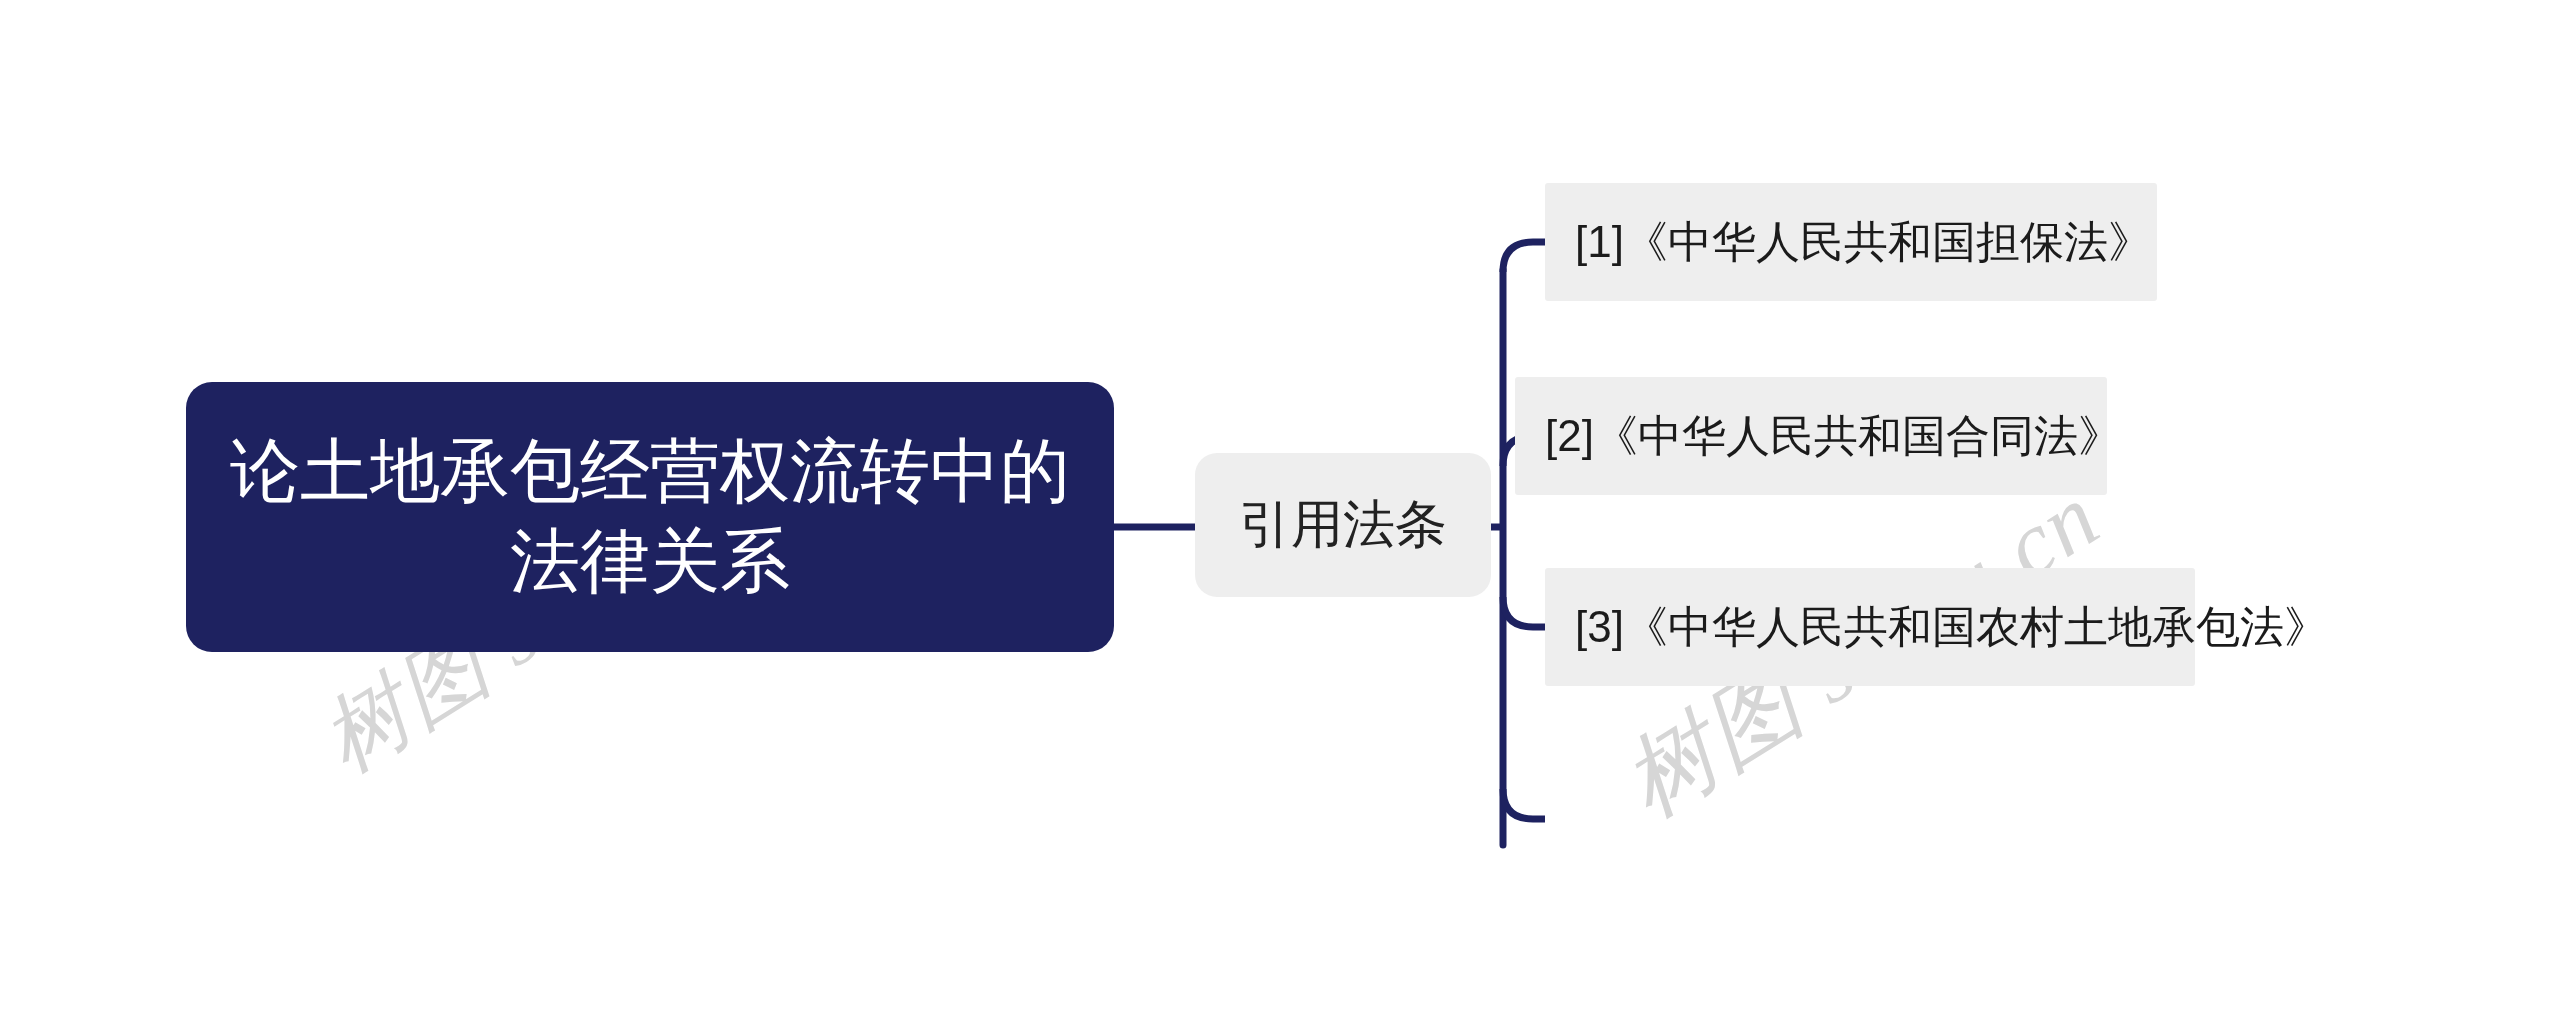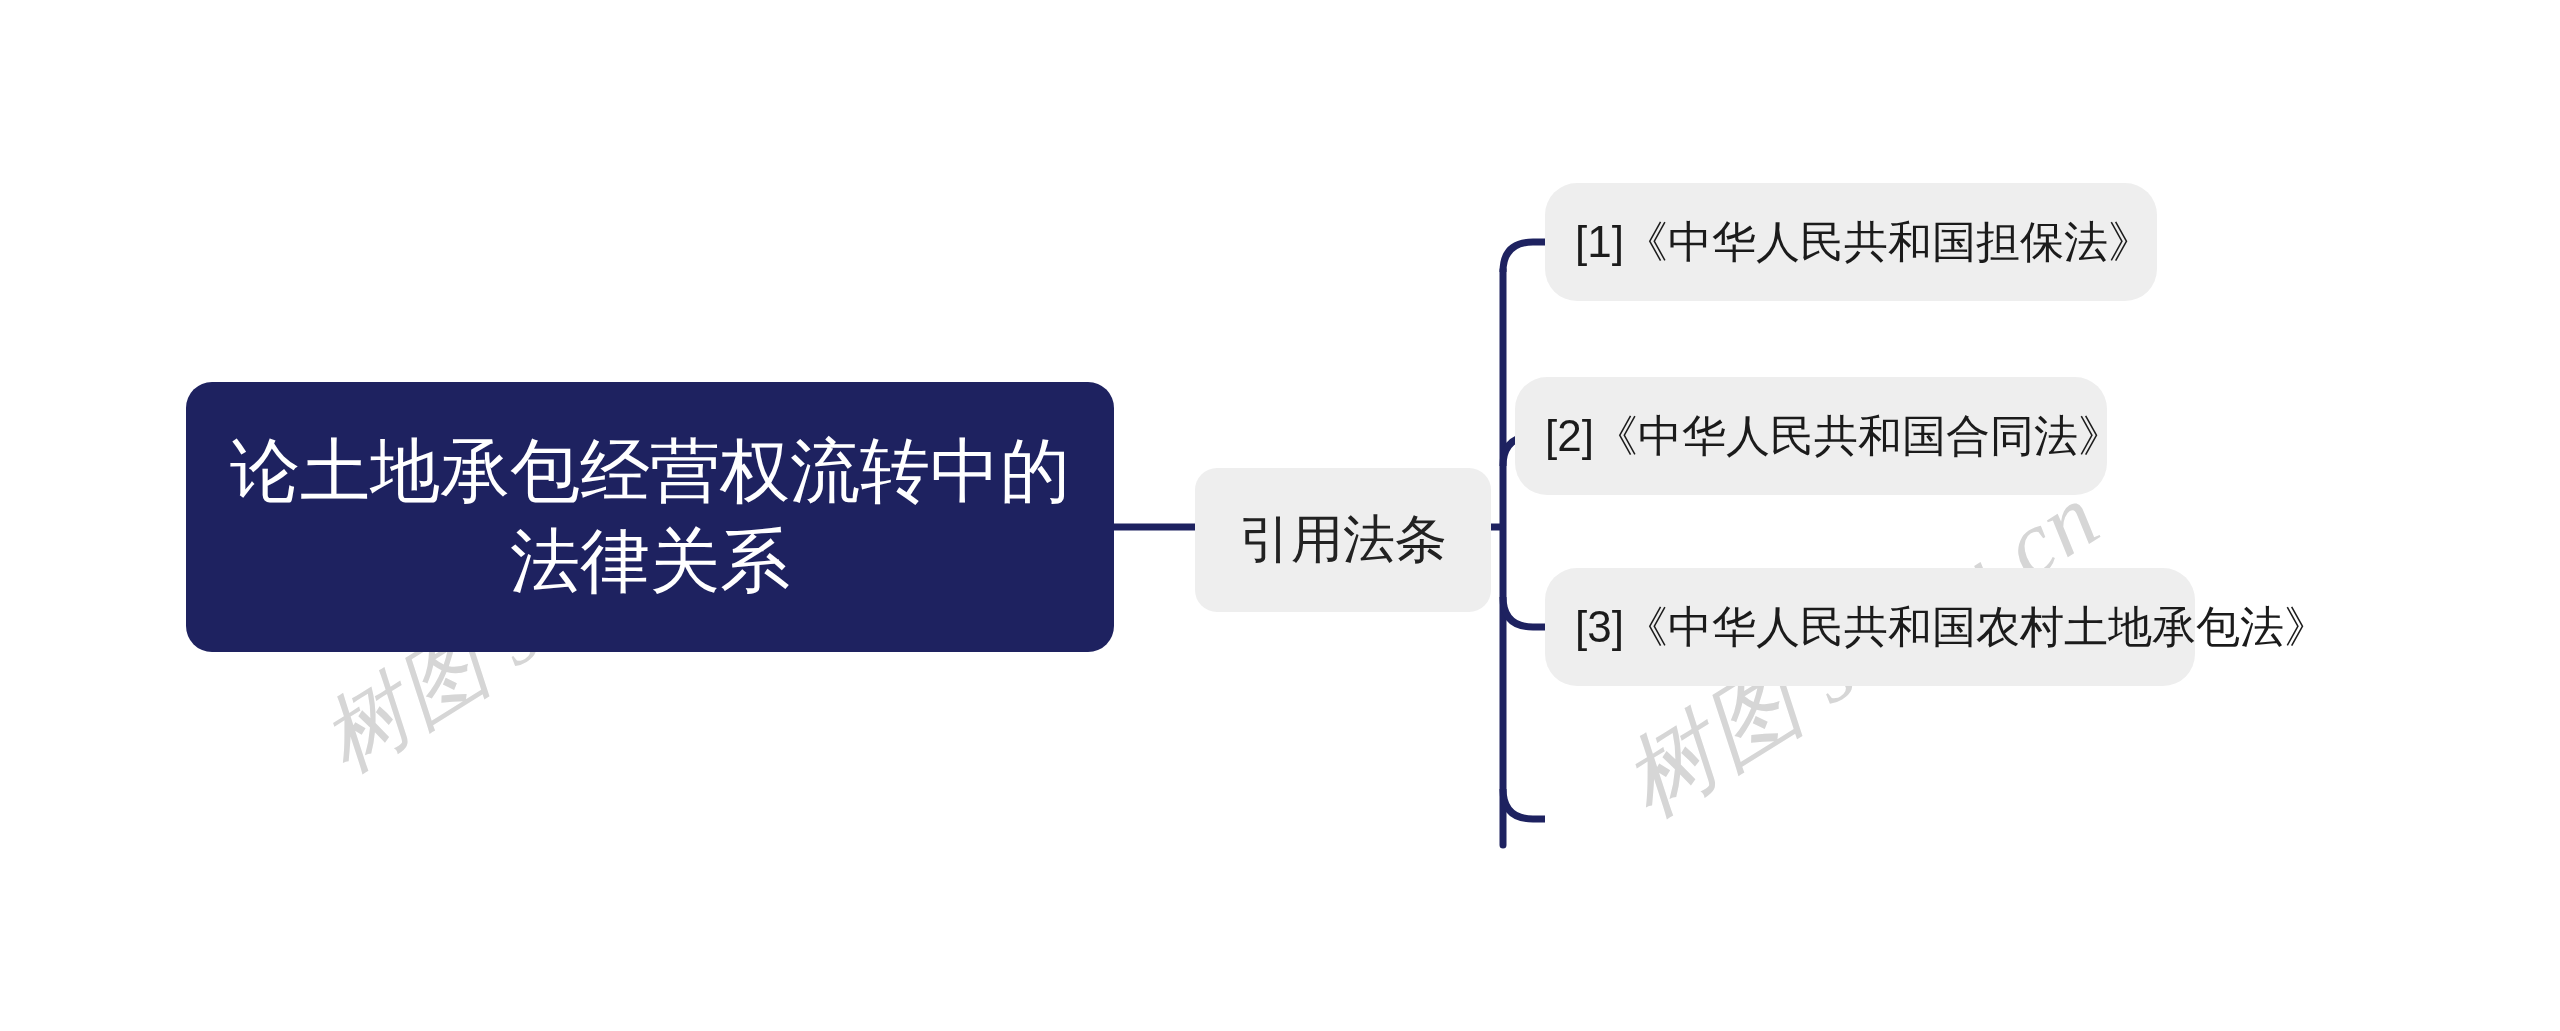--- a/index.html
+++ b/index.html
@@ -78,34 +78,34 @@
     padding: 8px 34px;
     font-weight: 400;
   }
   #root-node .root-text {
     display: block;
     max-width: 100%;
   }
 
   #branch-node {
     left: 1195px;
-    top: 468px;
+    top: 453px;
     width: 296px;
     height: 144px;
     background: #eeeeee;
     border-radius: 22px;
     color: #222222;
     font-size: 52px;
     padding: 0 26px;
     font-family: Liberation Mono, monospace;
   }
 
   .leaf-node {
     background: #eeeeee;
-    border-radius: 32px;
+    border-radius: 3px;
     color: #1b1b1b;
     font-size: 44px;
     justify-content: flex-start;
     padding: 8px 30px;
     white-space: nowrap;
     height: 118px;
   }
   #leaf-1 { left: 1545px; top: 183px;  width: 612px; }
   #leaf-2 { left: 1515px; top: 377px;  width: 592px; }
   #leaf-3 { left: 1545px; top: 568px;  width: 650px; }

